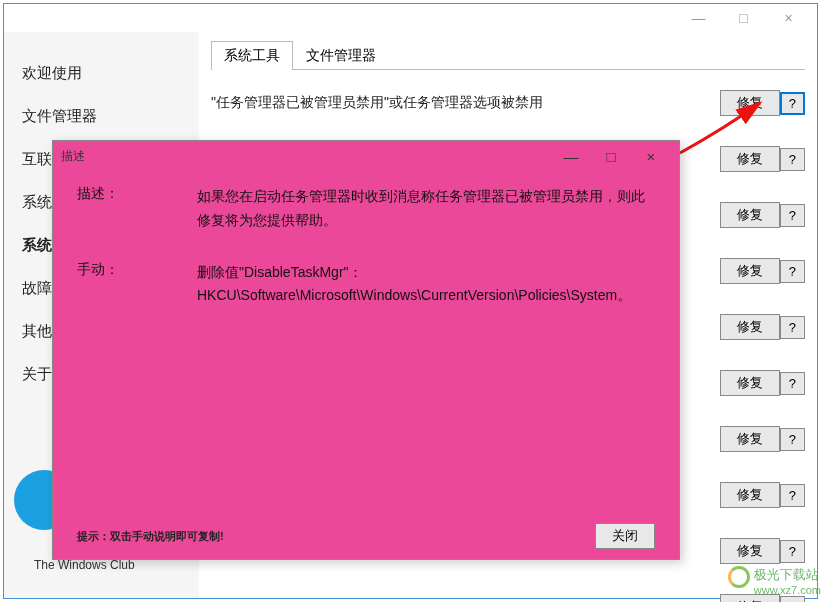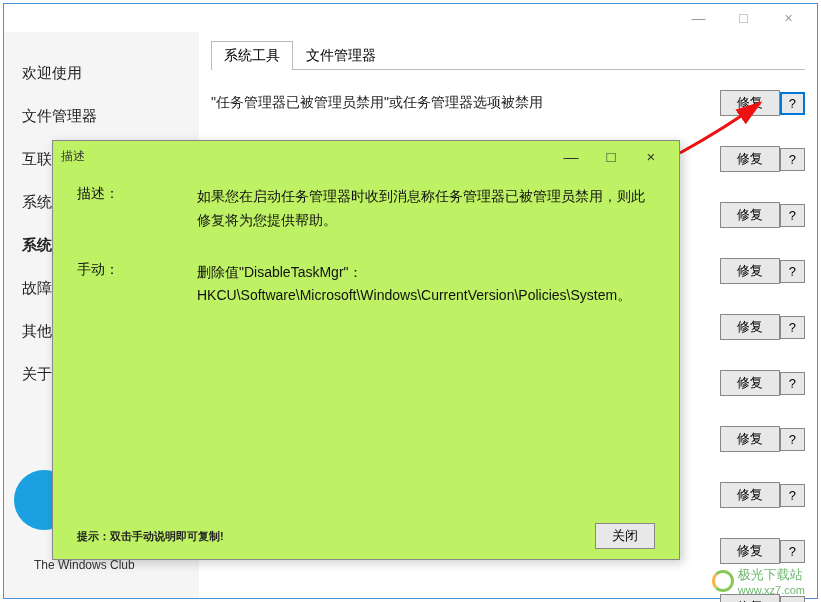--- a/index.html
+++ b/index.html
@@ -112,21 +112,21 @@
   font-family: inherit;
 }
 .btn.small { padding: 3px 8px; }
 .btn.highlight { border: 2px solid #0078d7; padding: 2px 7px; }
 
 
 .dialog {
   position: absolute;
   left: 52px; top: 140px;
   width: 628px; height: 420px;
-  background: #bef264;
+  background: #ec4899;
   border: 1px solid #888;
   box-shadow: 3px 3px 10px rgba(0,0,0,0.2);
 }
 .dlg-titlebar {
   height: 30px;
   display: flex;
   align-items: center;
   padding: 0 8px;
   font-size: 12px;
   color: #333;
@@ -149,26 +149,25 @@
   padding-top: 8px;
 }
 .dlg-hint { flex: 1; font-size: 11px; color: #222; font-weight: bold; }
 .arrow {
   position: absolute;
   left: 675px; top: 98px;
   pointer-events: none;
 }
 .watermark {
   position: absolute;
-  right: 16px; bottom: 6px;
+  right: 0; bottom: 6px;
   font-size: 13px;
   color: #4aa54a;
   opacity: 0.8;
   display: flex;
-  align-items: center;
   gap: 4px;
 }
 .watermark .logo {
   width: 22px; height: 22px;
   border: 3px solid #6abb2f;
   border-left-color: #f5a623;
   border-radius: 50%;
 }
 </style>
 </head>

